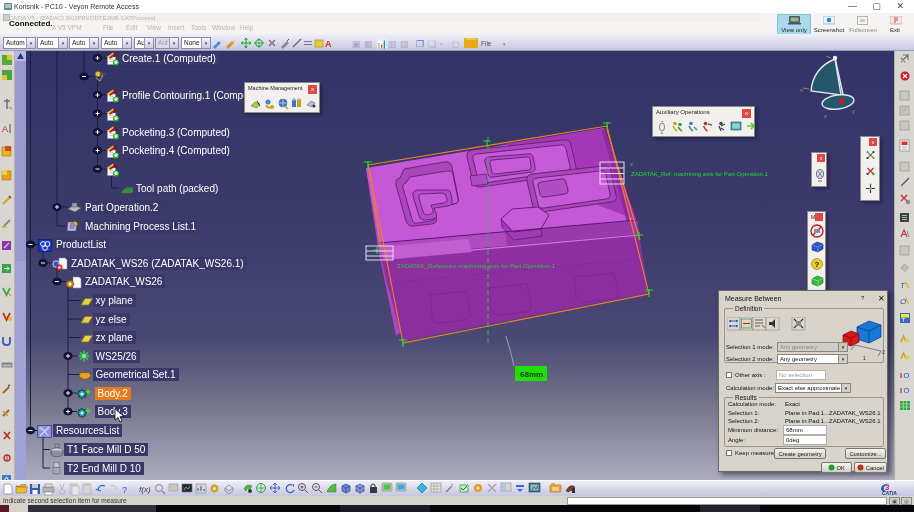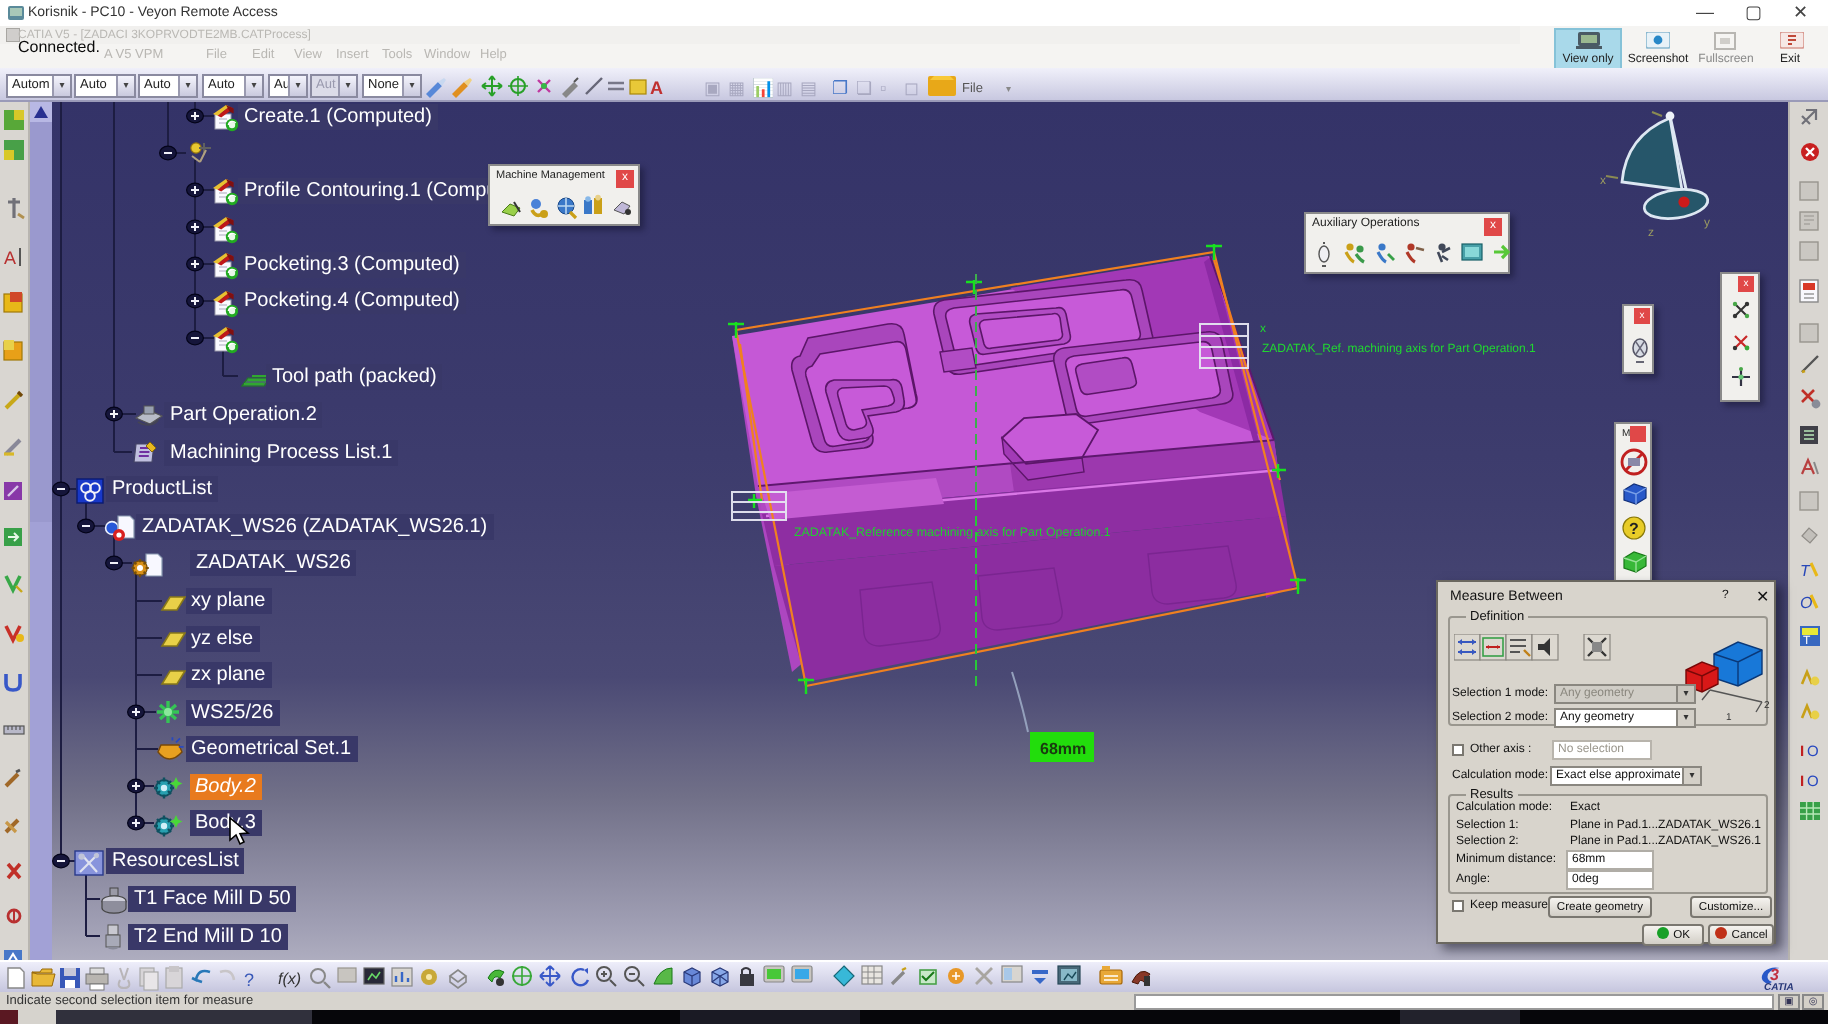--- a/index.html
+++ b/index.html
@@ -9,36 +9,36 @@
 
 #titlebar { top:0; left:0; width:914px; height:13px; background:#ffffff; }
 #titlebar .txt { position:absolute; left:14px; top:2.5px; font-size:7px; color:#333; }
 #winctl { position:absolute; right:0; top:0; width:150px; height:13px; font-size:9px; color:#444; }
 #ctitle { top:13px; left:0; width:914px; height:9px; background:#f1f0ee; }
 #ctitle .txt { position:absolute; left:9px; top:1.5px; font-size:6px; color:#bab8b4; }
 #cmenu { top:22px; left:0; width:914px; height:12px; background:#f5f4f2; }
 .mitem { position:absolute; top:2px; font-size:6.5px; color:#b9b7b3; }
 #veyonbar { top:13px; left:760px; width:154px; height:25px; background:#f5f4f2; }
 #connected { top:19px; left:9px; width:90px; height:12px; }
-#connected span { position:absolute; left:0; top:0; font-size:8px; font-weight:normal; color:#0a0a0a; }
+#connected span { position:absolute; left:0; top:0; font-size:8px; font-weight:bold; color:#0a0a0a; }
 #toolrow { top:34px; left:0; width:914px; height:17px; background:linear-gradient(#f0f0fa,#c8c8e0); border-bottom:1px solid #9a9ab8; }
 .combo { position:absolute; top:3px; height:12px; background:#fff; border:1px solid #8a8aa0; font-size:6.5px; color:#222; }
 .combo i { font-style:normal; position:absolute; left:2px; top:1px; }
 .combo b { position:absolute; right:0; top:0; width:9px; height:10px; background:linear-gradient(#f4f4fc,#cacade); border-left:1px solid #9a9ab0; font-weight:normal; font-size:5px; color:#444; text-align:center; line-height:10px;}
 .combo.dis { background:#dcdce8; }
 .combo.dis i { color:#9a9aae; }
 
 #lefttb { top:51px; left:0; width:15px; height:440px; background:#d9d6d1; border-right:1px solid #b8b5b0; }
 #lscroll { top:51px; left:15px; width:11px; height:440px; background:#c0c0e2; }
 #righttb { top:51px; left:894px; width:20px; height:440px; background:#d9d6d1; border-left:1px solid #b8b5b0; }
 
 #viewport { top:51px; left:26px; width:868px; height:429px; background:linear-gradient(#343368 0%, #3b3a6c 35%, #3f3e6e 47%, #4a4974 67%, #717088 81%, #a09fb4 96%, #aeadbf 100%); }
 
 .tl { position:absolute; height:13px; line-height:13px; font-size:10px; color:#fff; background:#393868; padding:0 3px; white-space:nowrap; }
-.tl.sel { background:#e87a1e; color:#fff;font-style:italic; }
+.tl.sel { background:#e87a1e; color:#fff; }
 
 .float { position:absolute; background:#f1f0ed; border:1px solid #8a8a8a; box-shadow:2px 2px 3px rgba(10,10,30,0.4); }
 .ftitle { position:absolute; left:3px; top:2px; font-size:6px; color:#222; white-space:nowrap; }
 .fx { position:absolute; width:9px; height:9px; background:#e04848; color:#fff; font-size:6px; line-height:9px; text-align:center; }
 
 #bottomtb { top:480px; left:0; width:914px; height:16px; background:linear-gradient(#eeeefA,#c6c6de); border-top:1px solid #fff; }
 #statusbar { top:496px; left:0; width:914px; height:9px; background:#d7d4ce; }
 #statusbar .txt { position:absolute; left:3px; top:1px; font-size:6.5px; color:#333; }
 #statusfield { position:absolute; left:567px; top:0.5px; width:320px; height:8px; background:#fff; border:1px solid #9a9a9a; }
 #taskbar { top:505px; left:0; width:914px; height:7px; background:#06060a; }
@@ -667,21 +667,21 @@
 
     <div class="tl" style="left:119px;top:51.5px">Create.1 (Computed)</div>
     <div class="tl" style="left:119px;top:88.5px">Profile Contouring.1 (Computed)</div>
     <div class="tl" style="left:119px;top:125.5px">Pocketing.3 (Computed)</div>
     <div class="tl" style="left:119px;top:144px">Pocketing.4 (Computed)</div>
     <div class="tl" style="left:133px;top:181.5px">Tool path (packed)</div>
     <div class="tl" style="left:82px;top:200.5px">Part Operation.2</div>
     <div class="tl" style="left:82px;top:219.5px">Machining Process List.1</div>
     <div class="tl" style="left:53px;top:238px">ProductList</div>
     <div class="tl" style="left:68px;top:256.5px">ZADATAK_WS26 (ZADATAK_WS26.1)</div>
-    <div class="tl" style="left:95px;top:275px">ZADATAK_WS26</div>
+    <div class="tl" style="left:82px;top:275px">ZADATAK_WS26</div>
     <div class="tl" style="left:92.5px;top:294px">xy plane</div>
     <div class="tl" style="left:92.5px;top:312.5px">yz else</div>
     <div class="tl" style="left:92.5px;top:331px">zx plane</div>
     <div class="tl" style="left:92.5px;top:349.5px">WS25/26</div>
     <div class="tl" style="left:92.5px;top:368px">Geometrical Set.1</div>
     <div class="tl sel" style="left:94.5px;top:386.5px">Body.2</div>
     <div class="tl" style="left:94.5px;top:405px">Body.3</div>
     <div class="tl" style="left:53px;top:424px">ResourcesList</div>
     <div class="tl" style="left:64px;top:443px">T1 Face Mill D 50</div>
     <div class="tl" style="left:64px;top:461.5px">T2 End Mill D 10</div>

